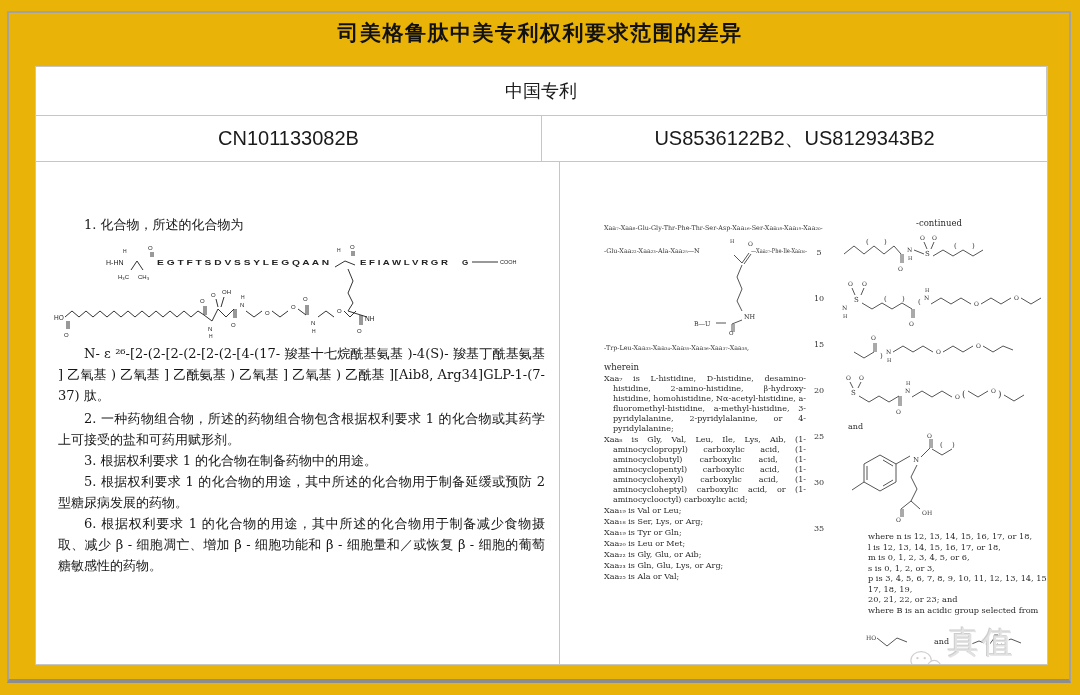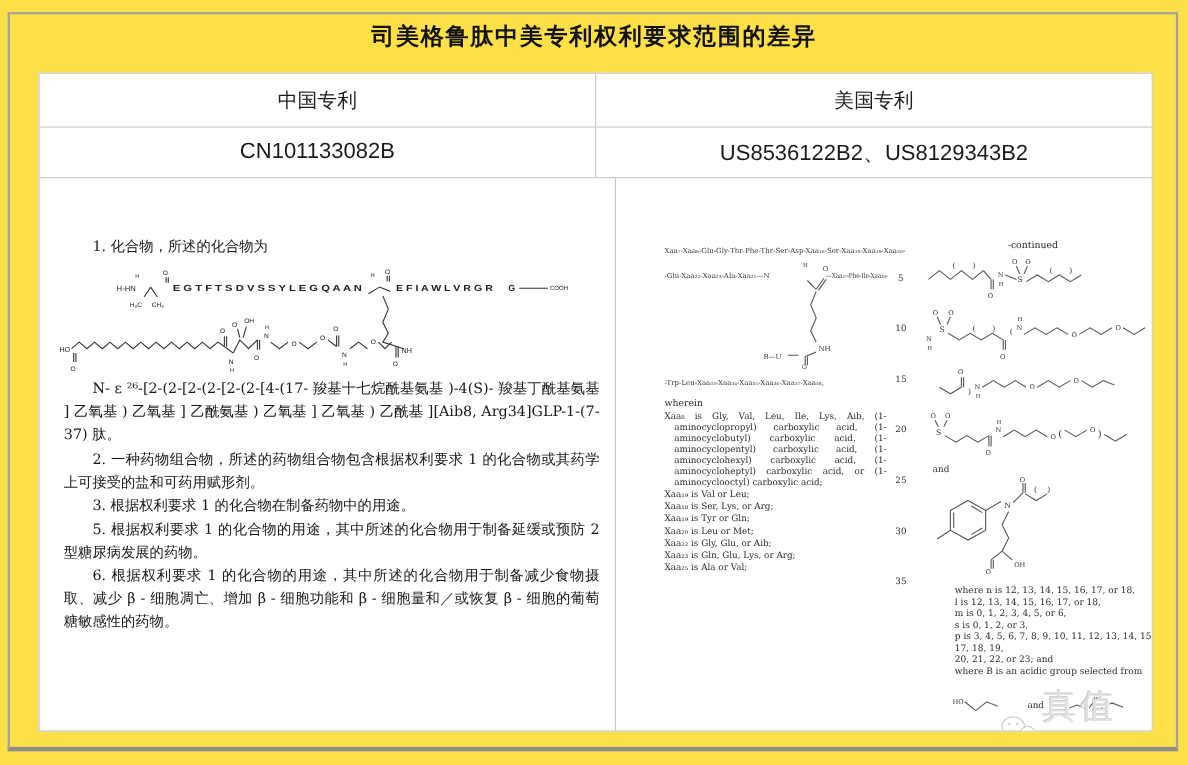--- a/index.html
+++ b/index.html
@@ -1,16 +1,16 @@
 <!DOCTYPE html>
 <html><head>
 <meta charset="utf-8">
 <style>
   html,body{margin:0;padding:0;background:#ffffff;}
-  .page{position:relative;width:1080px;height:695px;background:#fde047;overflow:hidden;
+  .page{position:relative;width:1080px;height:695px;background:#eab308;overflow:hidden;
         font-family:"Liberation Sans","DejaVu Sans",sans-serif;color:#141414;}
   .frame{position:absolute;left:7px;top:11px;width:1064px;height:672px;box-sizing:border-box;
          border:2px solid #a2a2a2;border-bottom:4px solid #8d8d8d;}
   .title{position:absolute;left:0;top:19px;width:100%;text-align:center;
          font-size:21px;font-weight:bold;letter-spacing:1.5px;color:#111;}
   .tbl{position:absolute;left:35px;top:66px;width:1013px;height:599px;box-sizing:border-box;
        border:1px solid #c6c6c6;display:flex;flex-direction:column;background:#fff;}
   .trow{display:flex;border-bottom:1px solid #c6c6c6;}
   .trow:last-child{border-bottom:none;flex:1;}
   .tcell{flex:1;box-sizing:border-box;}
@@ -60,21 +60,20 @@
 <body>
 
 <div class="page">
   <div class="frame"></div>
   <div class="title">司美格鲁肽中美专利权利要求范围的差异</div>
 
   <div class="tbl">
 
     <div class="trow hdr">
       <div class="tcell first">中国专利</div>
-      <div class="tcell">美国专利</div>
     </div>
 
     <div class="trow num">
       <div class="tcell first">CN101133082B</div>
       <div class="tcell">US8536122B2、US8129343B2</div>
     </div>
 
     <div class="trow bodyrow">
 
       <div class="tcell first cn-doc">
@@ -173,20 +172,21 @@
             <polyline points="138,84 128,88"></polyline>
             <line x1="128" y1="88" x2="128" y2="96"></line>
               <line x1="130" y1="88" x2="130" y2="96"></line>
             <text x="125" y="99" font-size="5.5">O</text>
             <line x1="112" y1="87" x2="122" y2="87"></line>
             <text x="90" y="90" font-size="6.4">B—U</text>
           </svg>
 
           <div class="seq center">-Trp-Leu-Xaa₃₃-Xaa₃₄-Xaa₃₅-Xaa₃₆-Xaa₃₇-Xaa₃₈,</div>
           <p class="wherein">wherein</p>
+          <p class="def">Xaa₇ is L-histidine, D-histidine, desamino-histidine, 2-amino-histidine, β-hydroxy-histidine, homohistidine, Nα-acetyl-histidine, a-fluoromethyl-histidine, a-methyl-histidine, 3-pyridylalanine, 2-pyridylalanine, or 4-pyridylalanine;</p>
           <p class="def">Xaa₈ is Gly, Val, Leu, Ile, Lys, Aib, (1-aminocyclopropyl) carboxylic acid, (1-aminocyclobutyl) carboxylic acid, (1-aminocyclopentyl) carboxylic acid, (1-aminocyclohexyl) carboxylic acid, (1-aminocycloheptyl) carboxylic acid, or (1-aminocyclooctyl) carboxylic acid;</p>
           <p class="def">Xaa₁₉ is Val or Leu;</p>
           <p class="def">Xaa₁₈ is Ser, Lys, or Arg;</p>
           <p class="def">Xaa₁₉ is Tyr or Gln;</p>
           <p class="def">Xaa₂₀ is Leu or Met;</p>
           <p class="def">Xaa₂₂ is Gly, Glu, or Aib;</p>
           <p class="def">Xaa₂₃ is Gln, Glu, Lys, or Arg;</p>
           <p class="def">Xaa₂₅ is Ala or Val;</p>
         </div>
 

